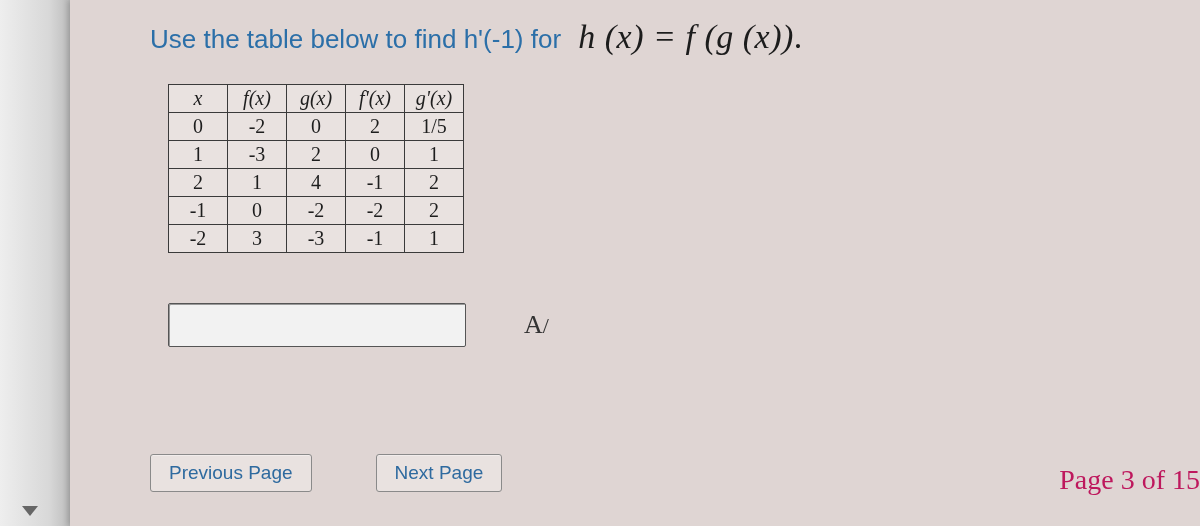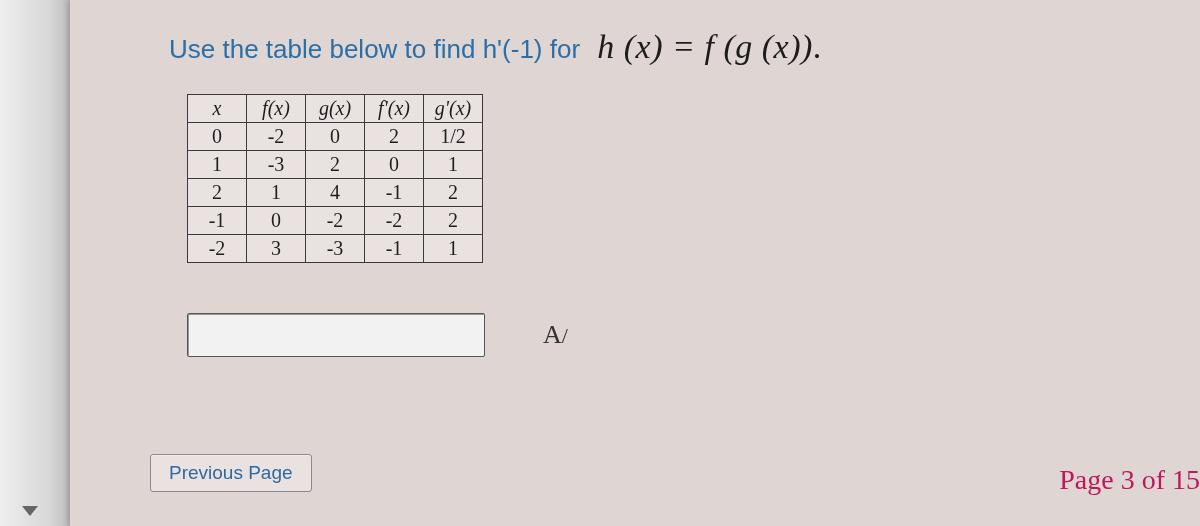--- a/index.html
+++ b/index.html
@@ -39,22 +39,21 @@
     border-left: 8px solid transparent;
     border-right: 8px solid transparent;
     border-top: 10px solid #666;
   }
   .content {
     position: absolute;
     left: 70px;
     right: 0;
     top: 0;
     bottom: 0;
-    padding: 18px 30px 0 80px;
-    margin-left: 19px;
+    padding: 8px 30px 0 80px;
   }
   .prompt-line {
     font-size: 26px;
     color: #2b6fa8;
     margin-top: 10px;
     margin-bottom: 28px;
   }
   .prompt-line .math-h {
     font-family: "Times New Roman", serif;
     font-style: italic;
@@ -176,21 +175,21 @@
         <th>f'(x)</th>
         <th>g'(x)</th>
       </tr>
     </thead>
     <tbody>
       <tr>
         <td>0</td>
         <td>-2</td>
         <td>0</td>
         <td>2</td>
-        <td>1/2</td>
+        <td>1/5</td>
       </tr>
       <tr>
         <td>1</td>
         <td>-3</td>
         <td>2</td>
         <td>0</td>
         <td>1</td>
       </tr>
       <tr>
         <td>2</td>
@@ -220,15 +219,16 @@
     <input class="answer-input" type="text" value="" style="">
     <span class="font-icon">
       <span class="big-a">A</span><span class="slash">/</span>
     </span>
   </div>
 
 </div>
 
 <div class="nav-row">
   <button class="nav-btn">Previous Page</button>
+  <button class="nav-btn">Next Page</button>
 </div>
 
 <div class="page-indicator">Page 3 of 15</div>
 
 </body></html>

